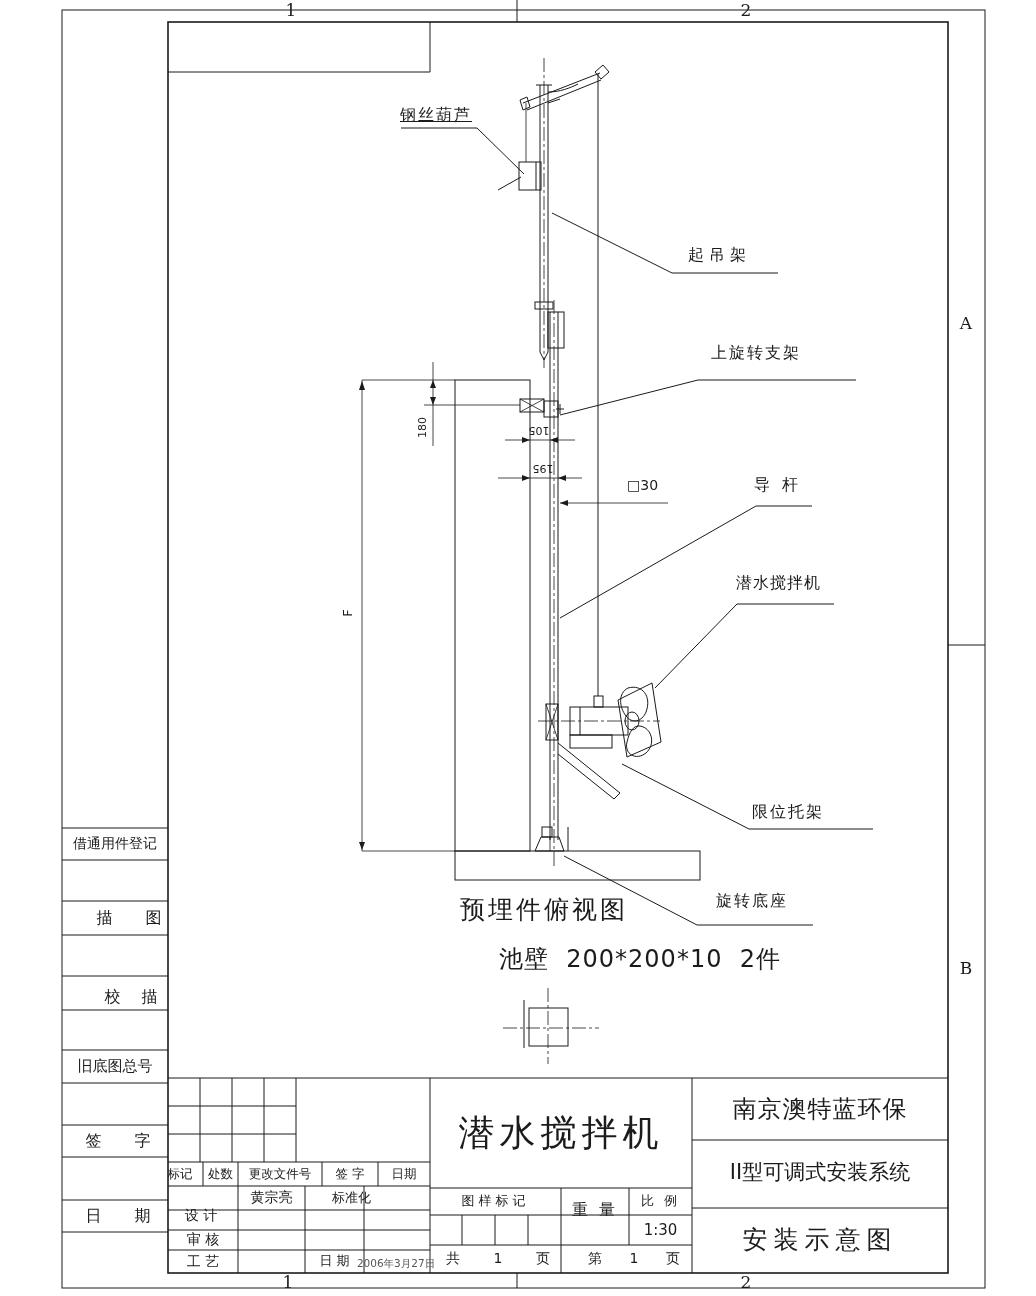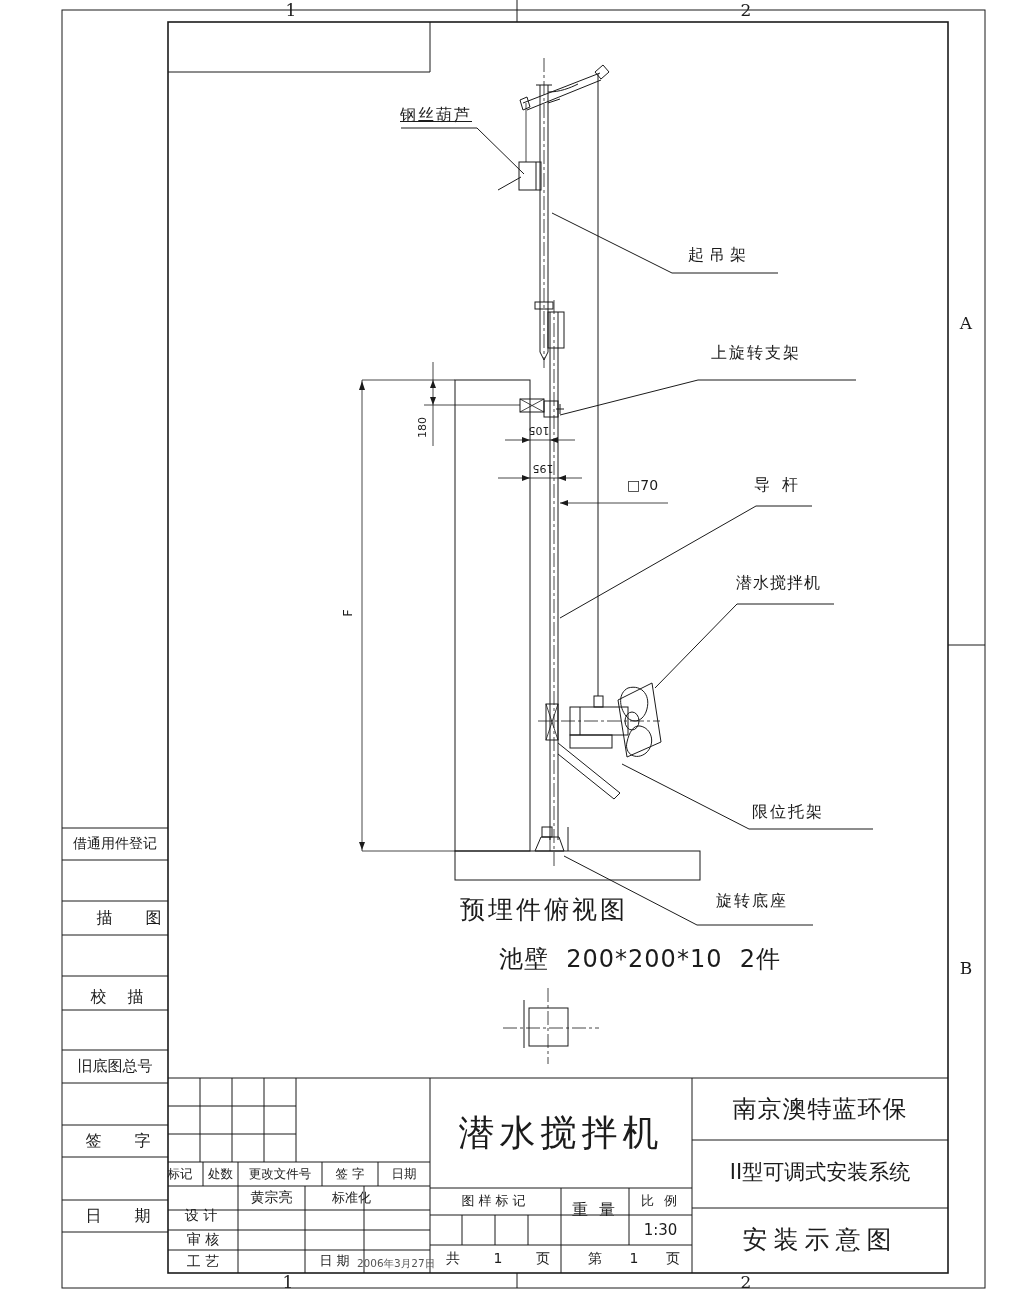--- a/index.html
+++ b/index.html
@@ -230,29 +230,29 @@
 
 <div class="t c zone" style="left:283px;top:0;width:16px;height:20px;">1</div>
 <div class="t c zone" style="left:738px;top:0;width:16px;height:20px;">2</div>
 <div class="t c zone" style="left:280px;top:1271px;width:16px;height:22px;">1</div>
 <div class="t c zone" style="left:738px;top:1271px;width:16px;height:22px;">2</div>
 <div class="t c zone" style="left:955px;top:312px;width:22px;height:22px;">A</div>
 <div class="t c zone" style="left:955px;top:957px;width:22px;height:22px;">B</div>
 
 <div class="t c" style="left:62px;top:829px;width:106px;height:30px;font-size:14px;">借通用件登记</div>
 <div class="t c" style="left:62px;top:902px;width:106px;height:32px;font-size:16px;letter-spacing:14px;padding-left:21px;">描 图</div>
-<div class="t c" style="left:62px;top:977px;width:106px;height:40px;font-size:16px;letter-spacing:8px;padding-left:6px;">校 描</div>
+<div class="t c" style="left:62px;top:977px;width:106px;height:40px;font-size:16px;letter-spacing:8px;padding-left:20px;">校 描</div>
 <div class="t c" style="left:62px;top:1051px;width:106px;height:31px;font-size:15px;">旧底图总号</div>
 <div class="t c" style="left:62px;top:1126px;width:106px;height:30px;font-size:16px;letter-spacing:14px;padding-left:10px;">签 字</div>
 <div class="t c" style="left:62px;top:1201px;width:106px;height:30px;font-size:16px;letter-spacing:14px;padding-left:10px;">日 期</div>
 
 <div class="t" style="left:400px;top:106px;font-size:16px;letter-spacing:2px;text-decoration:underline;">钢丝葫芦</div>
 <div class="t" style="left:688px;top:246px;font-size:16px;letter-spacing:5px;">起吊架</div>
 <div class="t" style="left:711px;top:344px;font-size:16px;letter-spacing:2px;">上旋转支架</div>
-<div class="t" style="left:627px;top:478px;font-size:14px;">□70</div>
+<div class="t" style="left:627px;top:478px;font-size:14px;">□30</div>
 <div class="t" style="left:754px;top:476px;font-size:16px;letter-spacing:12px;">导杆</div>
 <div class="t" style="left:736px;top:574px;font-size:16px;letter-spacing:1px;">潜水搅拌机</div>
 <div class="t" style="left:752px;top:803px;font-size:16px;letter-spacing:2px;">限位托架</div>
 <div class="t" style="left:716px;top:892px;font-size:16px;letter-spacing:2px;">旋转底座</div>
 
 <div class="t c" style="left:333px;top:606px;width:30px;height:14px;font-size:13px;transform:rotate(-90deg);">F</div>
 <div class="t c" style="left:407px;top:421px;width:32px;height:13px;font-size:11px;transform:rotate(-90deg);">180</div>
 <div class="t c" style="left:524px;top:423px;width:30px;height:13px;font-size:11px;transform:rotate(180deg);">105</div>
 <div class="t c" style="left:528px;top:461px;width:30px;height:13px;font-size:11px;transform:rotate(180deg);">195</div>
 

